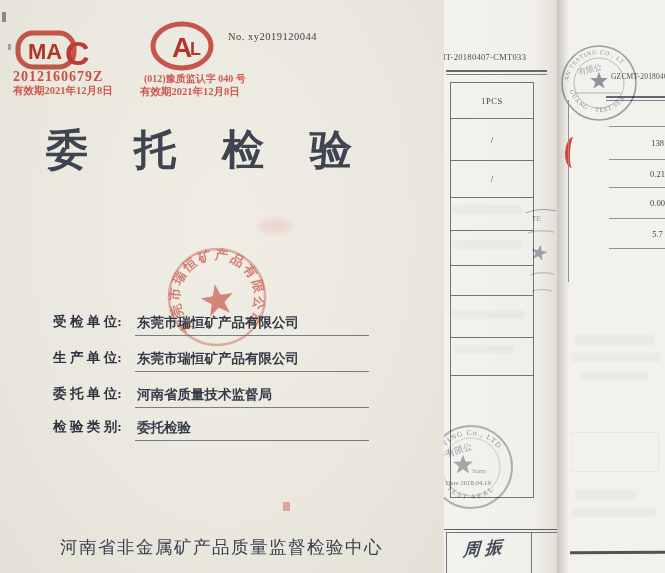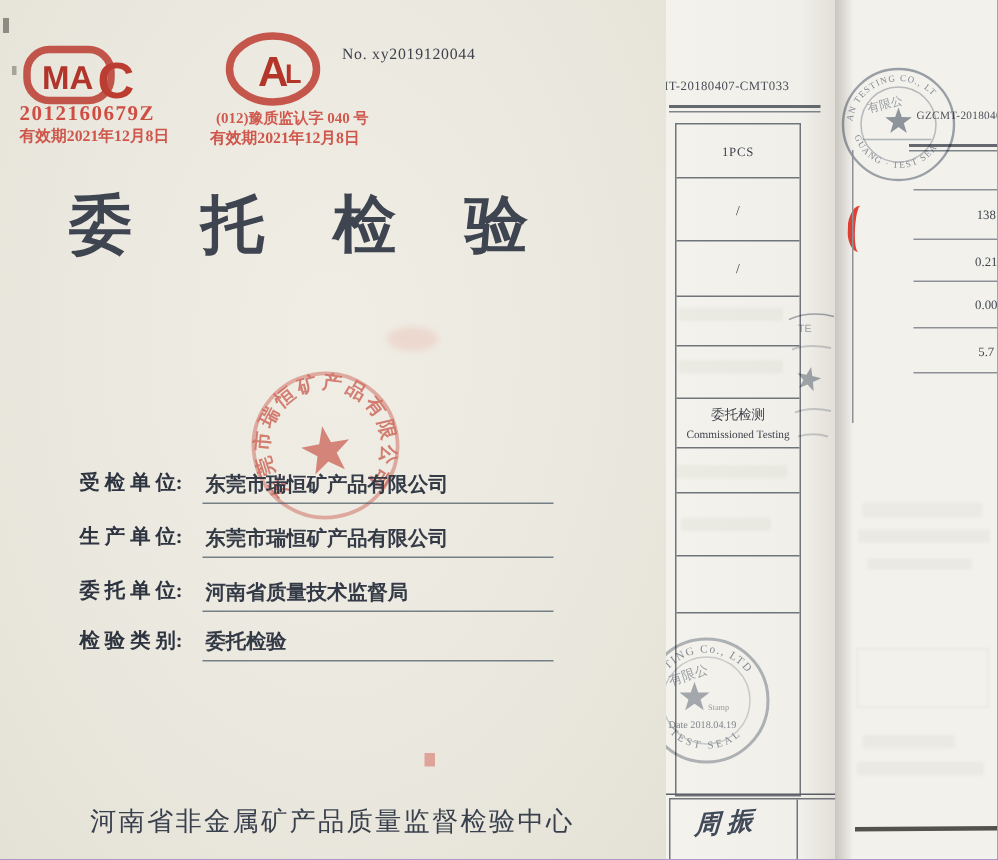--- a/index.html
+++ b/index.html
@@ -140,24 +140,20 @@
   <div id="page2" class="abs">
     <div class="abs p2-docno">MT-20180407-CMT033</div>
     <div class="abs dline p2-dline"></div>
 
     <div class="abs p2-table">
       <div class="cell c-qty">1PCS</div>
       <div class="cell c-s1">/</div>
       <div class="cell c-s2">/</div>
       <div class="cell c-e1"></div>
       <div class="cell c-e2"></div>
-      <div class="cell c-type">
-        <span class="cn">委托检测</span>
-        <span class="en">Commissioned Testing</span>
-      </div>
       <div class="cell c-e3"></div>
       <div class="cell c-e4"></div>
       <div class="cell c-e5"></div>
       <div class="cell c-seal"></div>
     </div>
 
     <div class="abs ghost" style="left:8px;top:205px;width:70px;height:9px;"></div>
     <div class="abs ghost" style="left:8px;top:240px;width:70px;height:9px;"></div>
     <div class="abs ghost" style="left:6px;top:310px;width:75px;height:9px;"></div>
     <div class="abs ghost" style="left:10px;top:345px;width:60px;height:9px;"></div>

